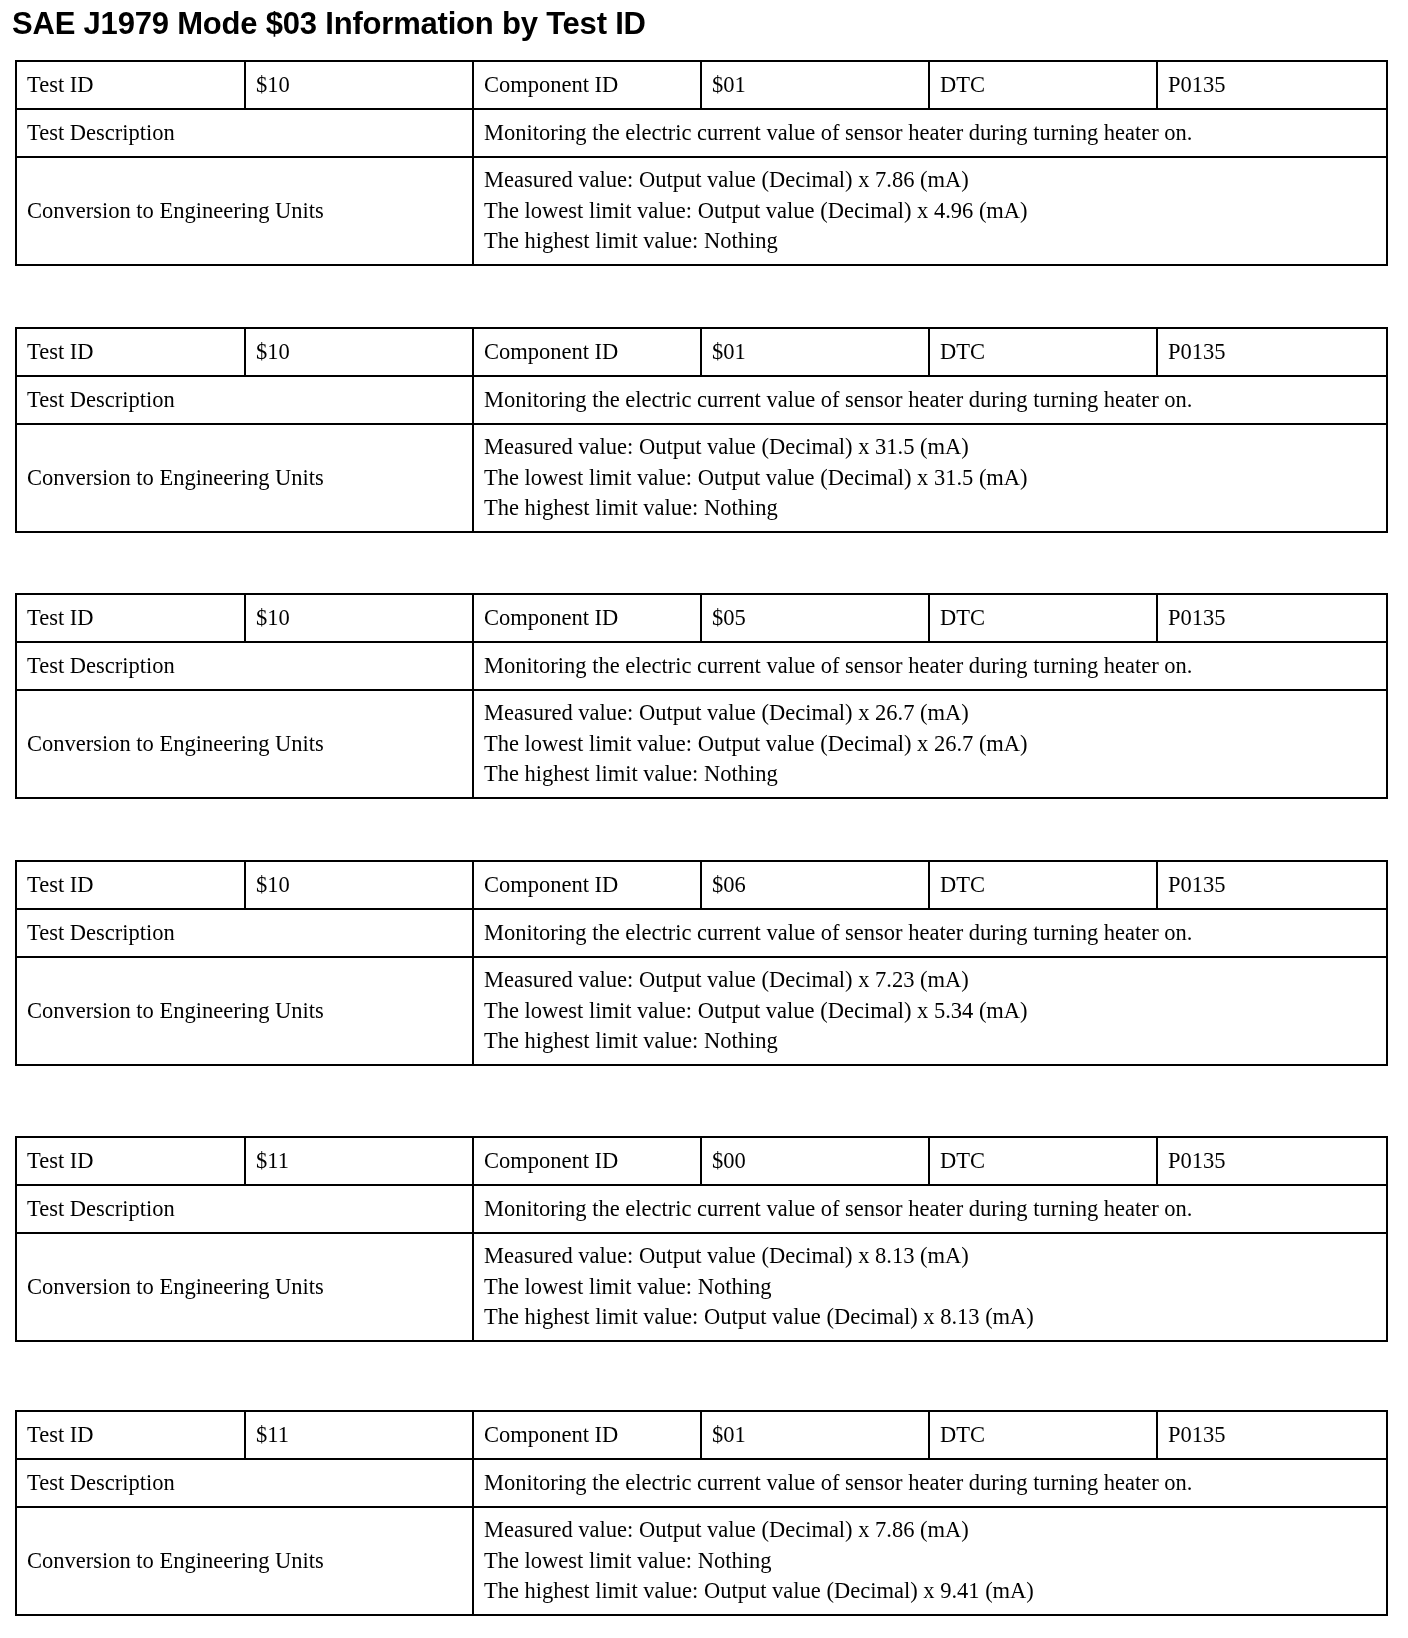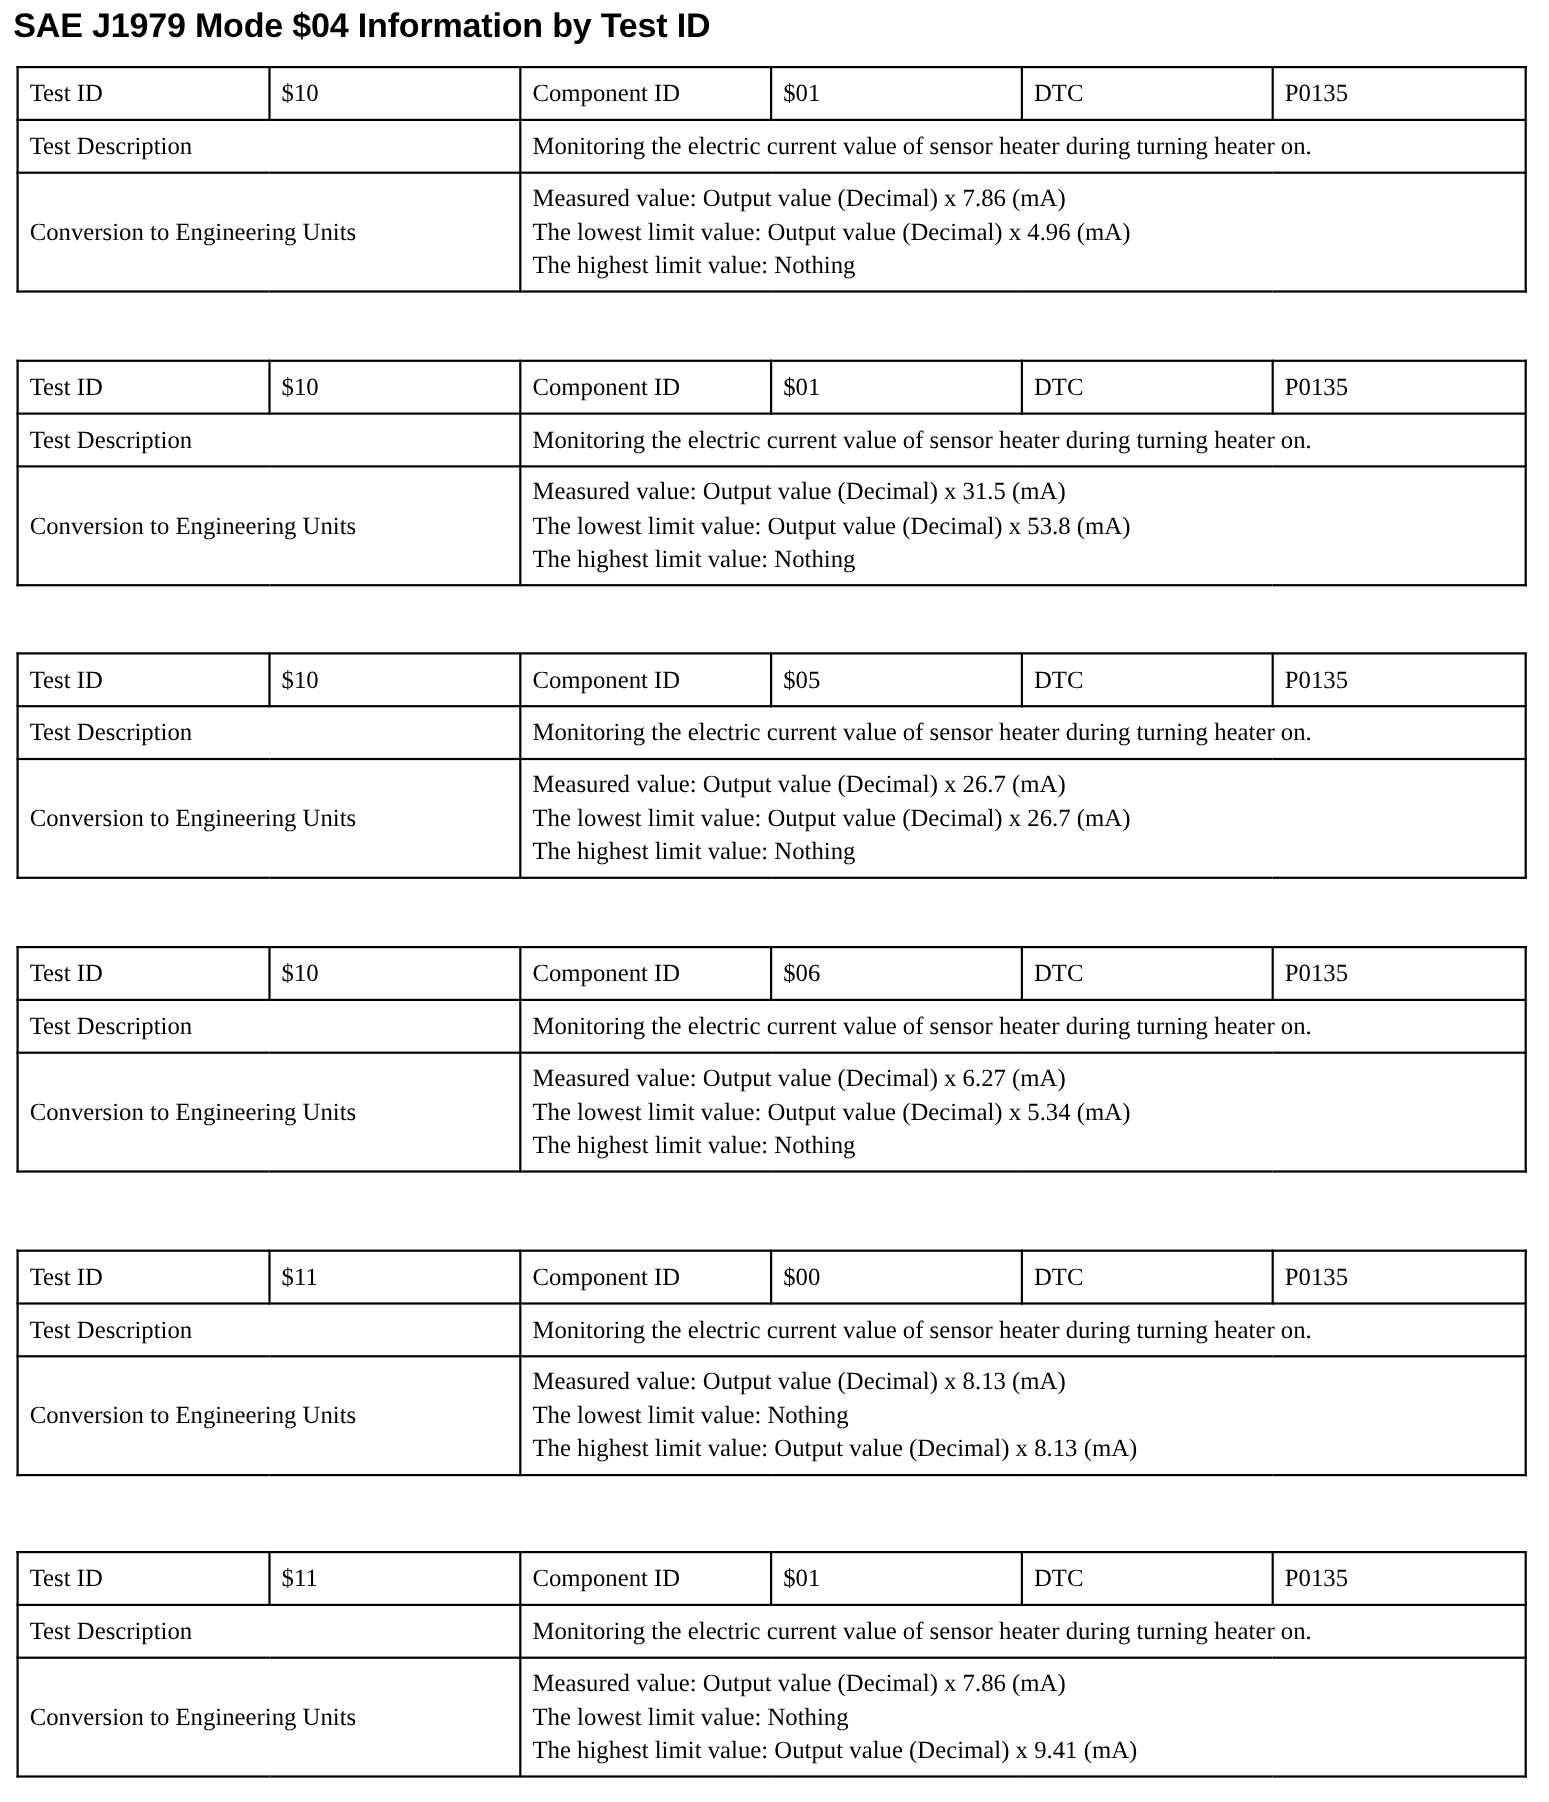--- a/index.html
+++ b/index.html
@@ -26,21 +26,21 @@
     font-family: Liberation Serif, serif;
   }
   .test-table tr.r-id td { height: 46px; }
   .test-table tr.r-desc td { height: 46px; }
   .test-table tr.r-conv td { height: 106px; }
   .conv-line { line-height: 30.5px; }
 </style>
 </head>
 <body>
 
-<div class="page-title">SAE J1979 Mode $04 Information by Test ID</div>
+<div class="page-title">SAE J1979 Mode $03 Information by Test ID</div>
 
 <table class="test-table" style="top:60px">
   <colgroup>
       <col style="width:229px">
       <col style="width:228px">
       <col style="width:228px">
       <col style="width:228px">
       <col style="width:228px">
       <col style="width:230px">
     </colgroup>
@@ -87,21 +87,21 @@
     <td>P0135</td>
   </tr>
   <tr class="r-desc">
     <td colspan="2">Test Description</td>
     <td colspan="4">Monitoring the electric current value of sensor heater during turning heater on.</td>
   </tr>
   <tr class="r-conv">
     <td colspan="2">Conversion to Engineering Units</td>
     <td colspan="4">
       <div class="conv-line">Measured value: Output value (Decimal) x 31.5 (mA)</div>
-      <div class="conv-line">The lowest limit value: Output value (Decimal) x 53.8 (mA)</div>
+      <div class="conv-line">The lowest limit value: Output value (Decimal) x 31.5 (mA)</div>
       <div class="conv-line">The highest limit value: Nothing</div>
     </td>
   </tr>
 </tbody>
   </table>
 
 <table class="test-table" style="top:593px">
   <colgroup>
       <col style="width:229px">
       <col style="width:228px">
@@ -152,21 +152,21 @@
     <td>DTC</td>
     <td>P0135</td>
   </tr>
   <tr class="r-desc">
     <td colspan="2">Test Description</td>
     <td colspan="4">Monitoring the electric current value of sensor heater during turning heater on.</td>
   </tr>
   <tr class="r-conv">
     <td colspan="2">Conversion to Engineering Units</td>
     <td colspan="4">
-      <div class="conv-line">Measured value: Output value (Decimal) x 6.27 (mA)</div>
+      <div class="conv-line">Measured value: Output value (Decimal) x 7.23 (mA)</div>
       <div class="conv-line">The lowest limit value: Output value (Decimal) x 5.34 (mA)</div>
       <div class="conv-line">The highest limit value: Nothing</div>
     </td>
   </tr>
 </tbody>
   </table>
 
 <table class="test-table" style="top:1136px">
   <colgroup>
       <col style="width:229px">

